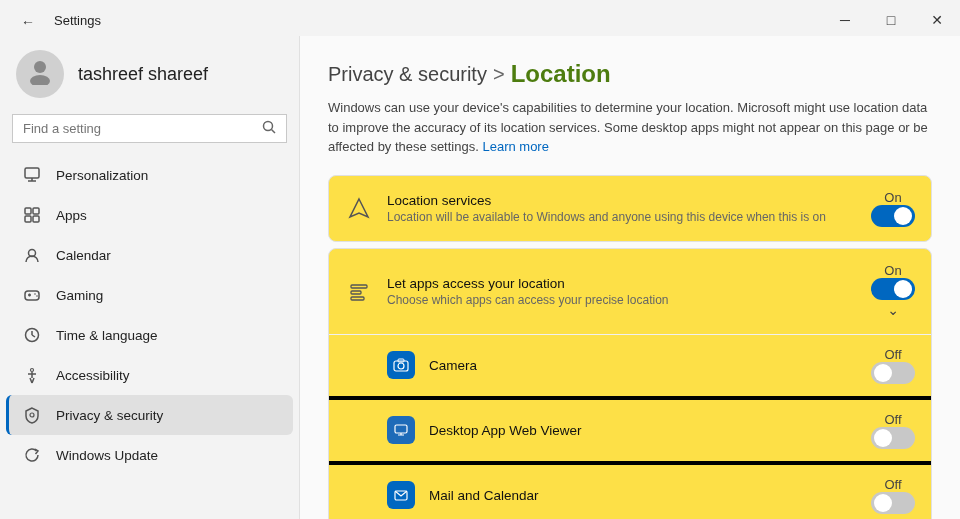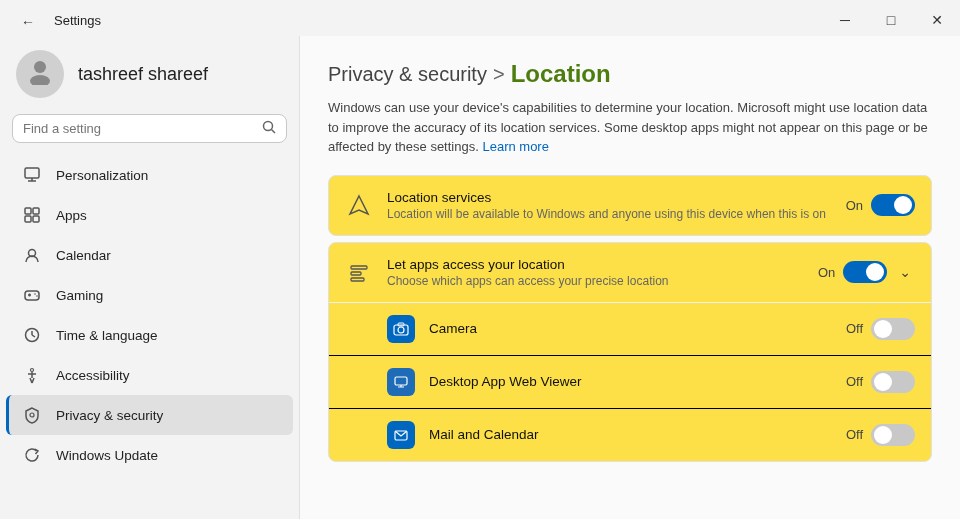--- a/index.html
+++ b/index.html
@@ -83,21 +83,21 @@
       font-size: 18px;
       font-weight: 500;
       color: #222;
     }
     .search-box {
       margin: 0 12px 12px 12px;
       display: flex;
       align-items: center;
       background: white;
       border: 1px solid #c8c8c8;
-      border-radius: 8px;
+      border-radius: 0;
       padding: 5px 10px;
       gap: 8px;
     }
     .search-box input {
       border: none;
       outline: none;
       font-size: 13px;
       color: #333;
       background: transparent;
       flex: 1;
@@ -205,22 +205,22 @@
       color: #111;
     }
     .row-subtitle {
       font-size: 12px;
       color: #666;
       margin-top: 2px;
     }
     .row-control {
       display: flex;
       align-items: center;
-      gap: 8px;
       flex-shrink: 0;
+      flex-direction: column;
     }
     .row-status {
       font-size: 13px;
       color: #444;
     }
     .toggle {
       width: 44px;
       height: 22px;
       border-radius: 11px;
       position: relative;
@@ -246,21 +246,21 @@
       cursor: pointer;
       font-size: 14px;
       color: #444;
       padding: 2px 4px;
     }
     .app-row {
       display: flex;
       align-items: center;
       padding: 12px 16px 12px 58px;
       gap: 14px;
-      border-bottom: 1px solid #000000;
+      border-bottom: 4px solid #000000;
     }
     .app-row:last-child { border-bottom: none; }
     .app-icon-img {
       width: 28px;
       height: 28px;
       border-radius: 6px;
       display: flex;
       align-items: center;
       justify-content: center;
       font-size: 16px;

